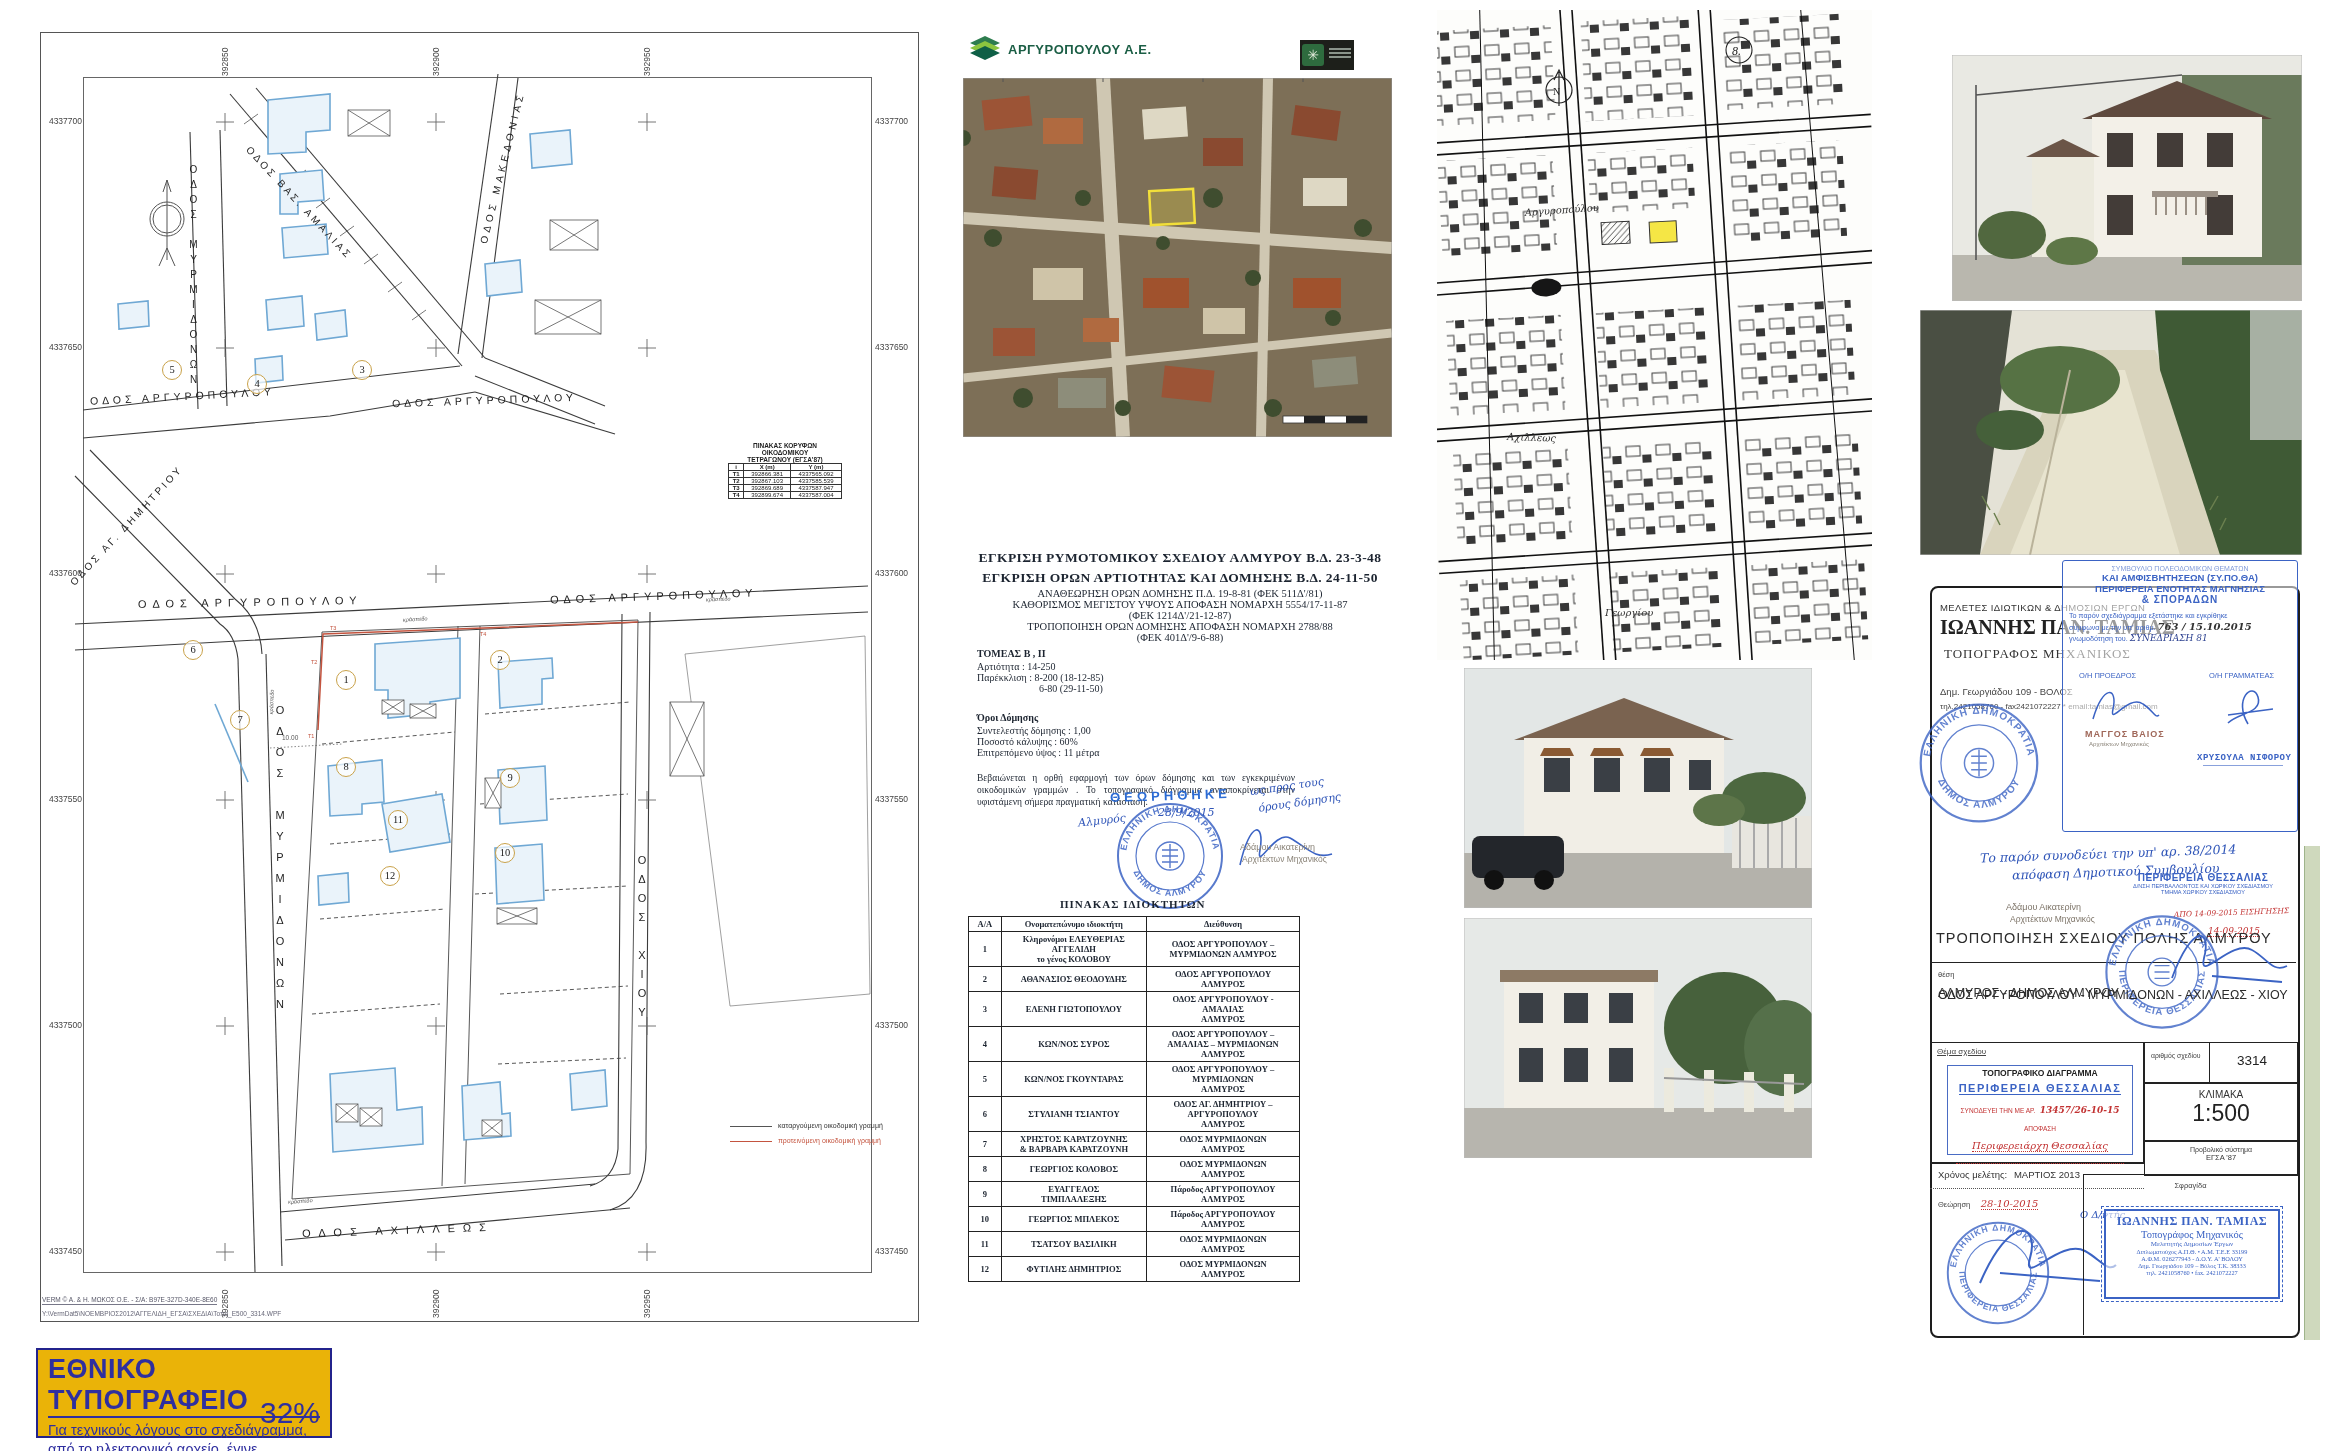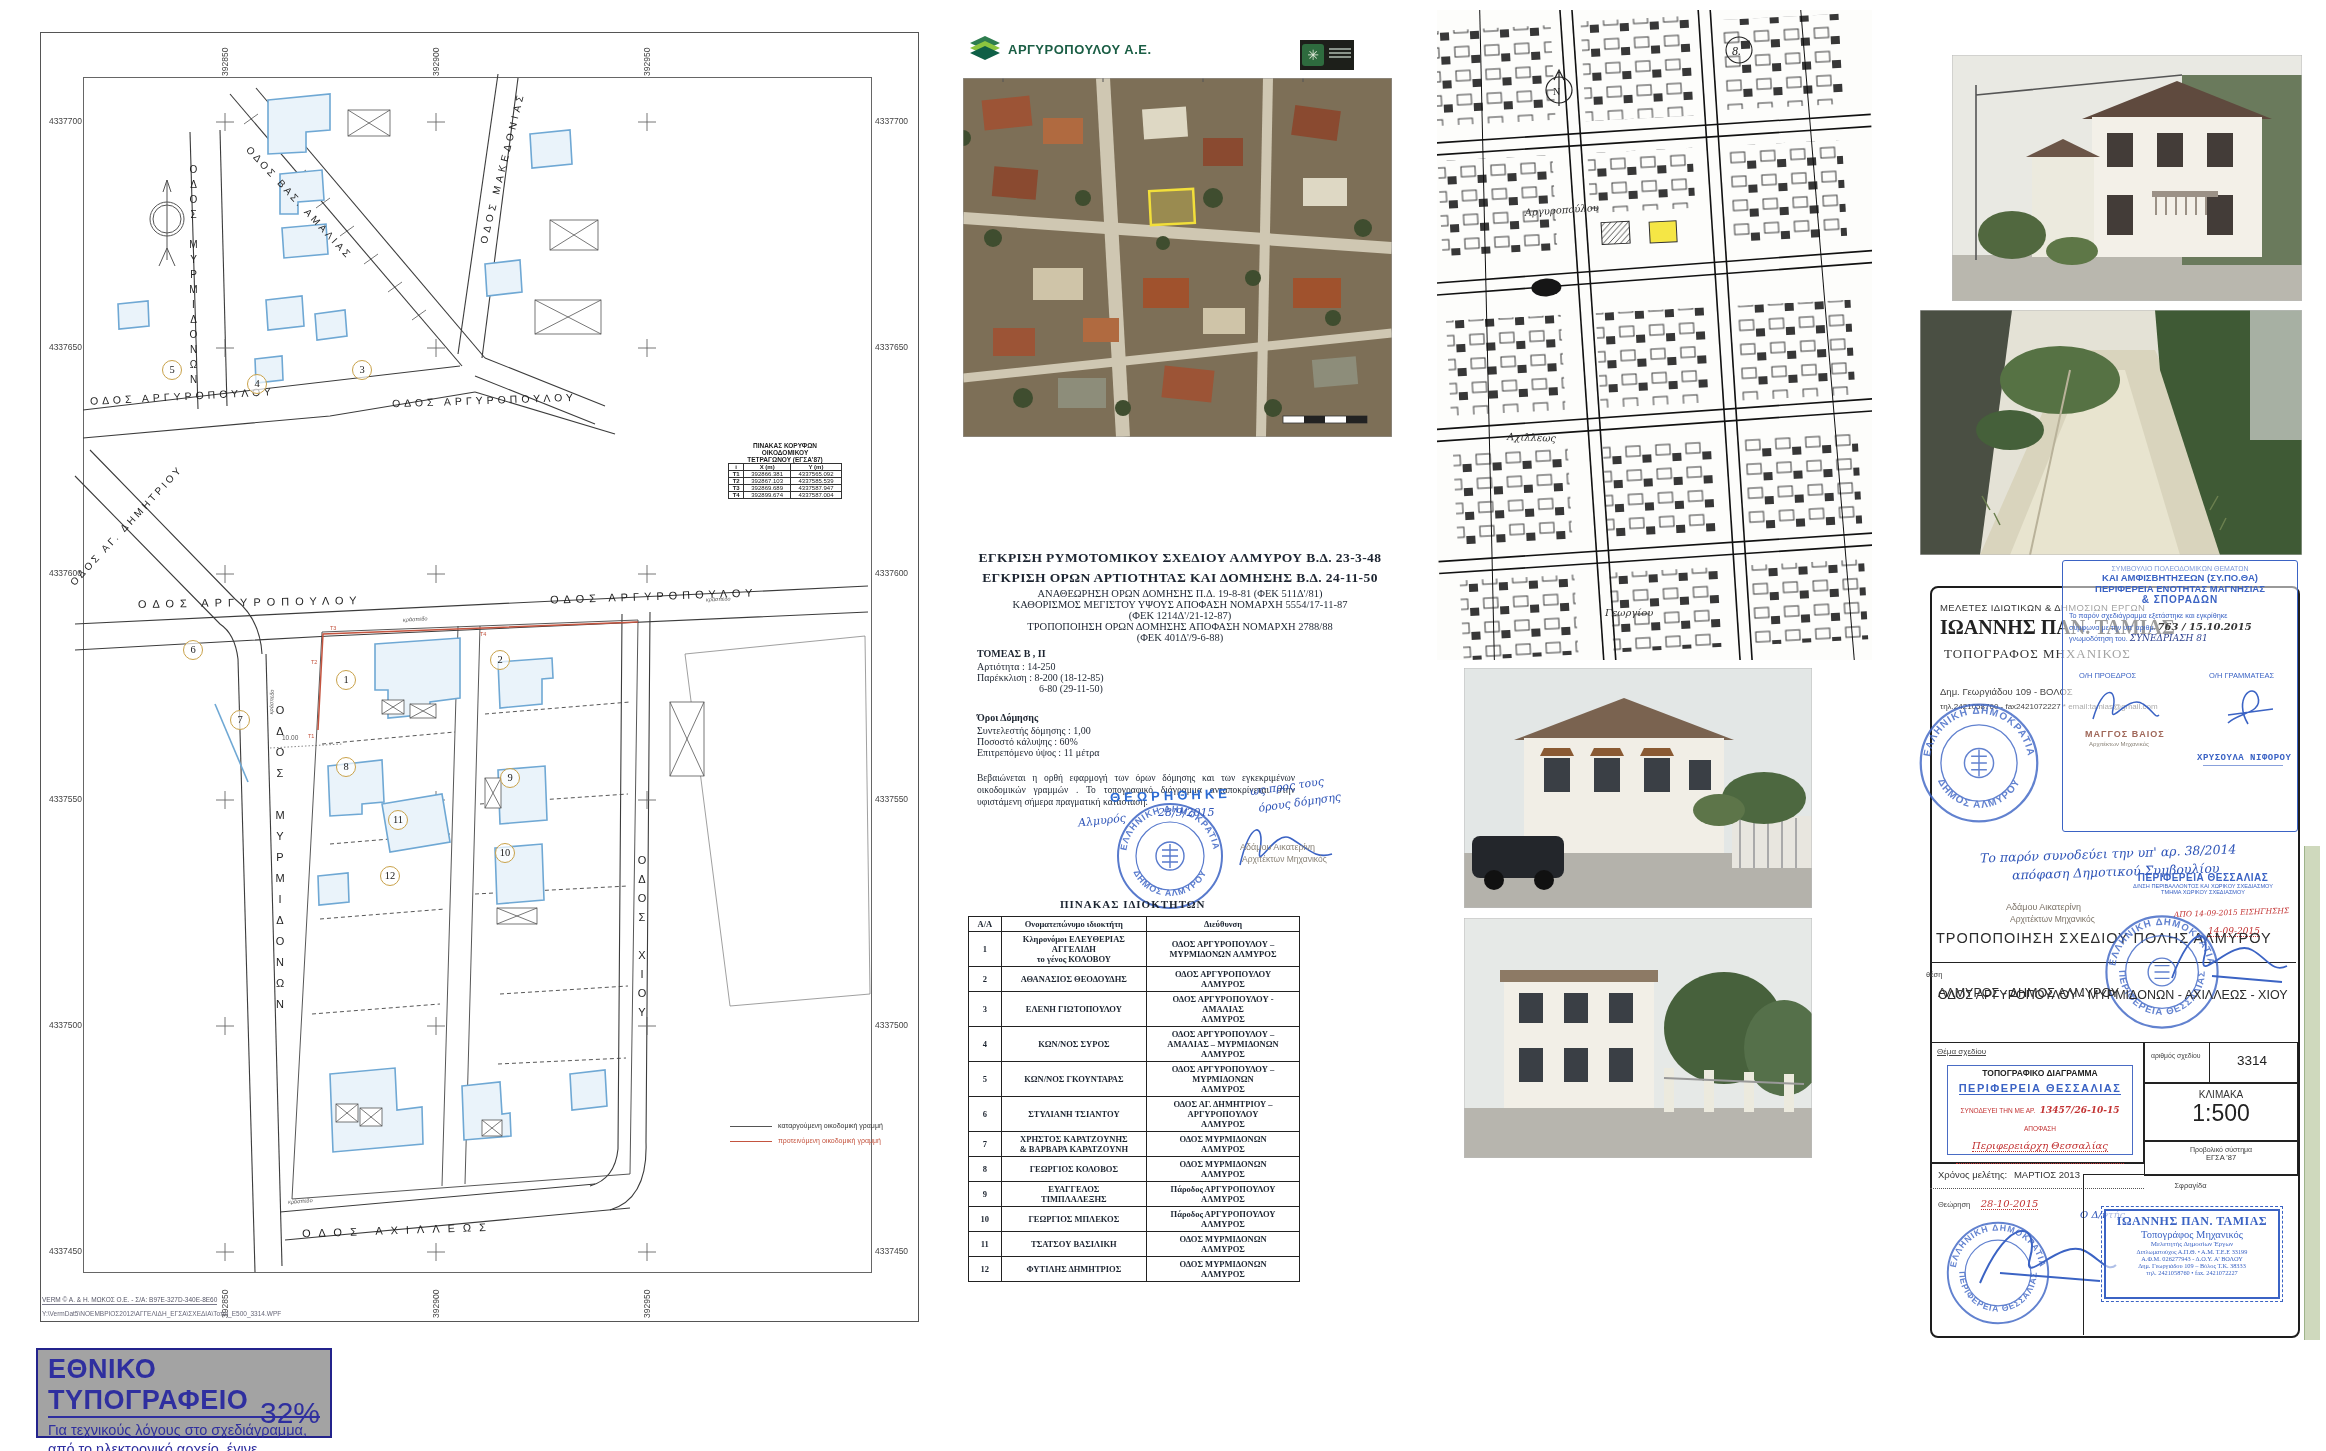--- a/index.html
+++ b/index.html
@@ -32,21 +32,21 @@
   .handr{font-family:"DejaVu Serif",serif;font-style:italic;color:#c23232;white-space:nowrap;}
   .own{border-collapse:collapse;}
   .own td,.own th{border:1px solid #222;font-family:"Liberation Serif",serif;font-size:8.5px;
       font-weight:bold;color:#1c2430;text-align:center;padding:2px 3px;vertical-align:middle;}
   
   .tb-label{font-size:7.5px;color:#444;}
   .cellb{border:1.5px solid #222;background:transparent;}
   .blue{color:#3b63c4;}
   .red{color:#c23232;}
   
-  .natbox{border:2.5px solid #23238c;background:#a3a3a3;}
+  .natbox{border:2.5px solid #23238c;background:#eab308;}
   .nat-title{color:#2f2f9f;font-size:27px;font-weight:bold;letter-spacing:.5px;border-bottom:2.5px solid #2f2f9f;}
   .nat-body{color:#2f2f9f;font-size:14.5px;line-height:19px;}
   svg{display:block;}
   .ring{font-size:9px;font-weight:bold;fill:#3b63c4;letter-spacing:1px;}
 </style>
 </head>
 <body>
 
 <div class="page">
 
@@ -712,21 +712,21 @@
       <text class="ring" font-size="8"><textPath href="#r3b" startOffset="50%" text-anchor="middle">ΠΕΡΙΦΕΡΕΙΑ ΘΕΣΣΑΛΙΑΣ</textPath></text>
       <g stroke="#3b63c4" stroke-width="1.3" fill="none">
           <circle cx="58" cy="58" r="13"></circle>
           <path d="M51,52 h14 M51,58 h14 M51,64 h14"></path>
         </g>
     </svg>
     <svg class="abs" width="140" height="80" viewBox="0 0 140 80" style="left:230px;top:360px;">
         <path d="M20,60 C40,5 60,10 52,40 C46,66 80,20 100,32 C115,40 120,55 135,48 M60,58 L130,64" stroke="#3b63c4" stroke-width="1.8" fill="none"></path>
       </svg>
 
-    <div class="abs tb-label" style="left:4px;top:412px;">θέση</div>
+    <div class="abs tb-label" style="left:16px;top:412px;">θέση</div>
     <div class="abs" style="left:16px;top:430px;font-size:12.5px;color:#2c2c2c;">ΟΔΟΣ ΑΡΓΥΡΟΠΟΥΛΟΥ - ΜΥΡΜΙΔΟΝΩΝ - ΑΧΙΛΛΕΩΣ - ΧΙΟΥ</div>
     <div class="abs" style="left:16px;top:428px;font-size:12.5px;color:#2c2c2c;">ΑΛΜΥΡΟΣ - ΔΗΜΟΣ  ΑΛΜΥΡΟΥ</div>
 
     <div class="abs cellb" style="left:8px;top:484px;width:212px;height:120px;">
       <div class="abs" style="left:6px;top:4px;font-size:8px;color:#444;text-decoration:underline;">Θέμα σχεδίου</div>
       <div class="abs c" style="left:16px;top:22px;width:184px;height:88px;border:1.5px solid #4a6cc4;">
         <div class="b" style="font-size:8.5px;color:#222;margin-top:2px;">ΤΟΠΟΓΡΑΦΙΚΟ ΔΙΑΓΡΑΜΜΑ</div>
         <div class="b blue" style="font-size:11px;letter-spacing:1.5px;border-bottom:1.5px solid #3b63c4;display:inline-block;">ΠΕΡΙΦΕΡΕΙΑ  ΘΕΣΣΑΛΙΑΣ</div>
         <div style="margin-top:3px;">
           <span class="red" style="font-size:6.5px;">ΣΥΝΟΔΕΥΕΙ ΤΗΝ ΜΕ ΑΡ.</span>

